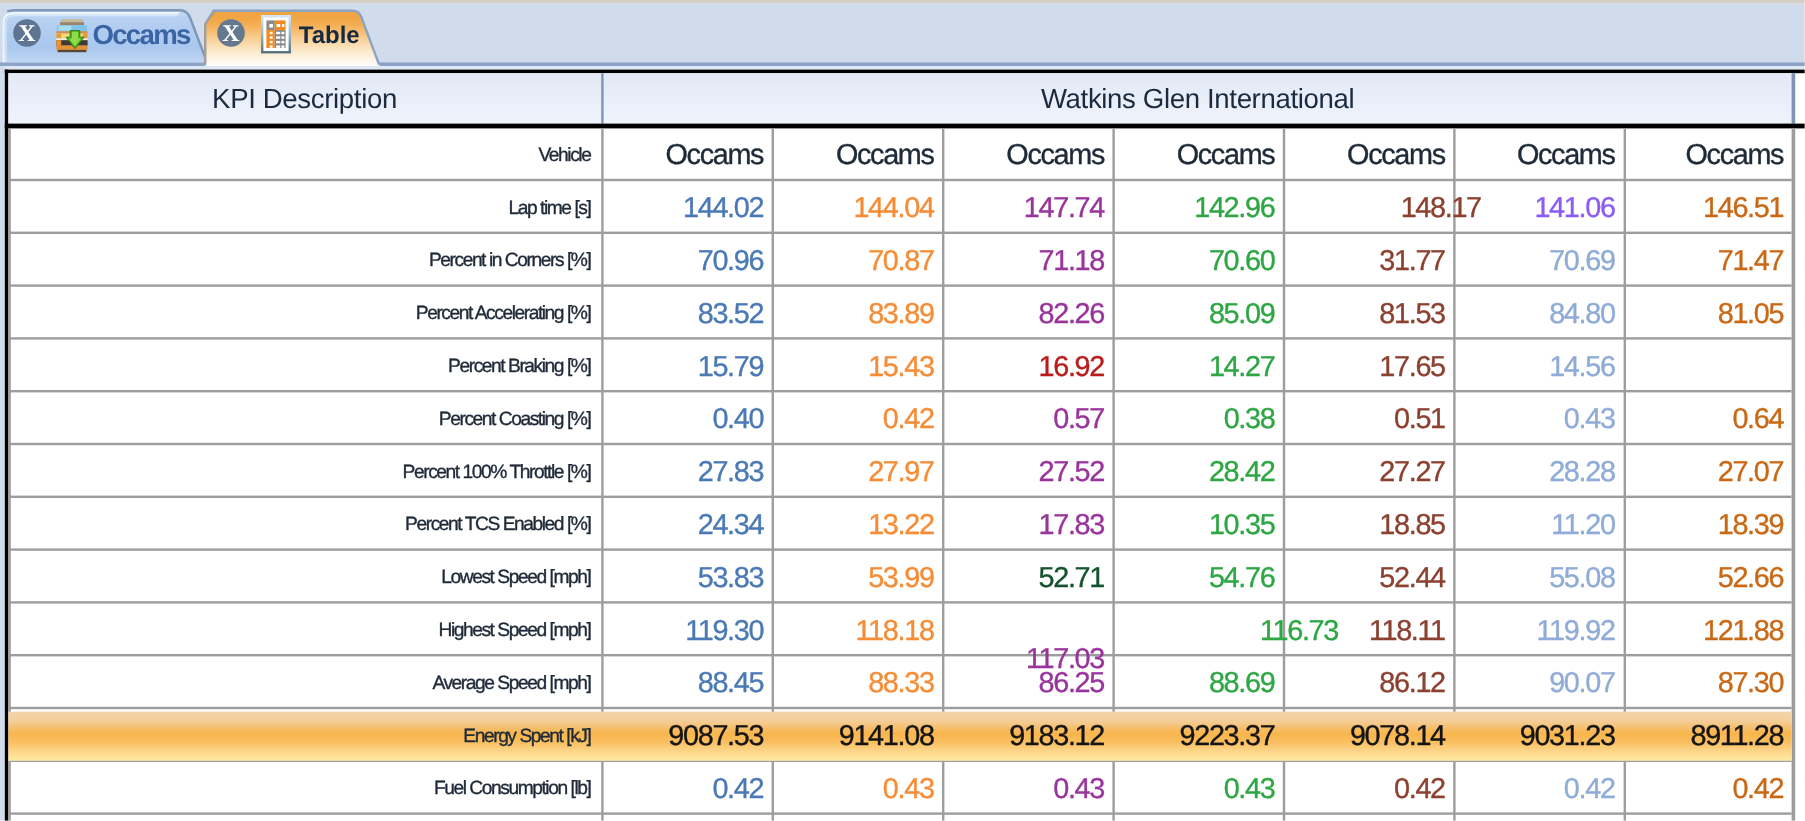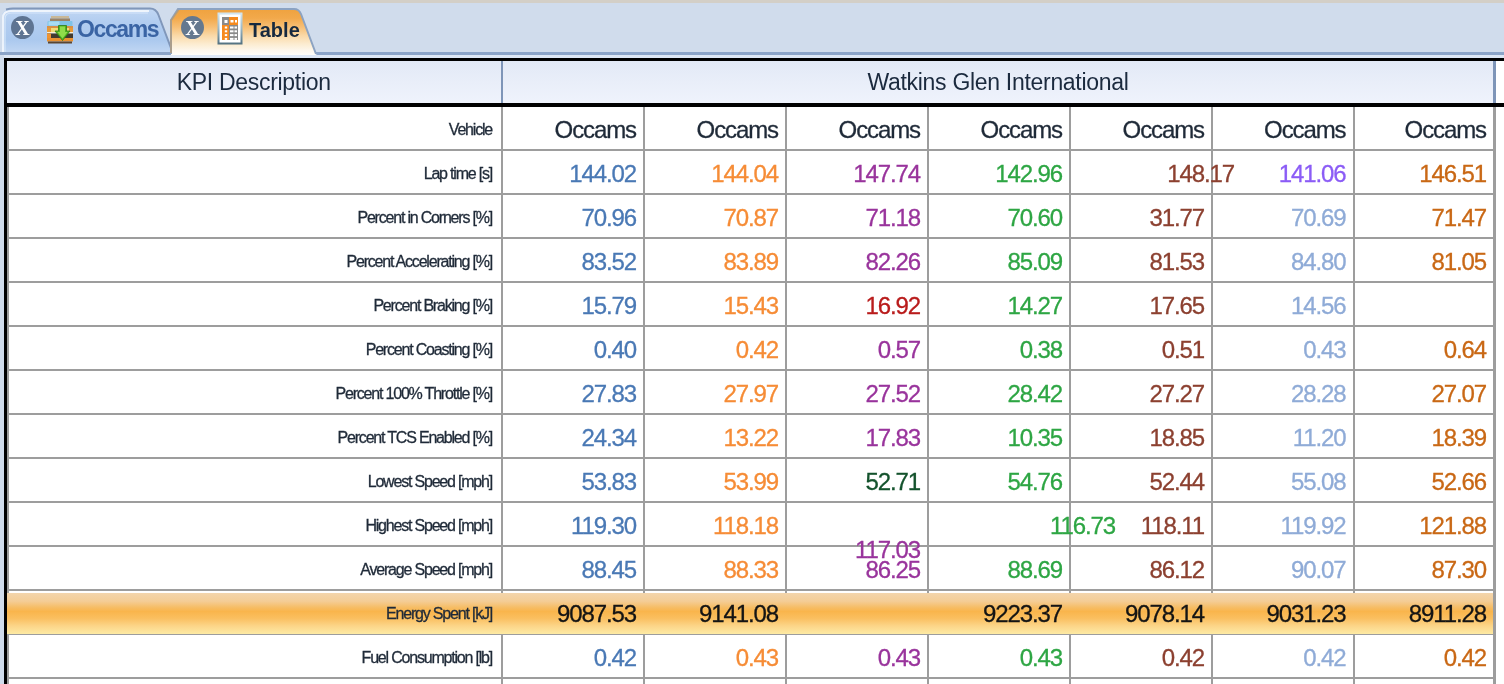--- a/index.html
+++ b/index.html
@@ -217,20 +217,21 @@
 <div class="num" style="left:503px;top:547px;width:133px;color:#4a79b5;">88.45</div>
 <div class="num" style="left:645px;top:547px;width:133px;color:#f68c36;">88.33</div>
 <div class="num" style="left:787px;top:547px;width:133px;color:#99349c;">86.25</div>
 <div class="num" style="left:929px;top:547px;width:133px;color:#2ea644;">88.69</div>
 <div class="num" style="left:1071px;top:547px;width:133px;color:#8c4030;">86.12</div>
 <div class="num" style="left:1213px;top:547px;width:132.5px;color:#8fabd7;">90.07</div>
 <div class="num" style="left:1354.5px;top:547px;width:131.5px;color:#c96815;">87.30</div>
 <div class="lbl" style="left:6px;top:591px;width:486px;">Energy Spent [kJ]</div>
 <div class="num" style="left:503px;top:591px;width:133px;color:#141414;">9087.53</div>
 <div class="num" style="left:645px;top:591px;width:133px;color:#141414;">9141.08</div>
+<div class="num" style="left:787px;top:591px;width:133px;color:#141414;">9183.12</div>
 <div class="num" style="left:929px;top:591px;width:133px;color:#141414;">9223.37</div>
 <div class="num" style="left:1071px;top:591px;width:133px;color:#141414;">9078.14</div>
 <div class="num" style="left:1213px;top:591px;width:132.5px;color:#141414;">9031.23</div>
 <div class="num" style="left:1354.5px;top:591px;width:131.5px;color:#141414;">8911.28</div>
 <div class="lbl" style="left:6px;top:635px;width:486px;">Fuel Consumption [lb]</div>
 <div class="num" style="left:503px;top:635px;width:133px;color:#4a79b5;">0.42</div>
 <div class="num" style="left:645px;top:635px;width:133px;color:#f68c36;">0.43</div>
 <div class="num" style="left:787px;top:635px;width:133px;color:#99349c;">0.43</div>
 <div class="num" style="left:929px;top:635px;width:133px;color:#2ea644;">0.43</div>
 <div class="num" style="left:1071px;top:635px;width:133px;color:#8c4030;">0.42</div>

